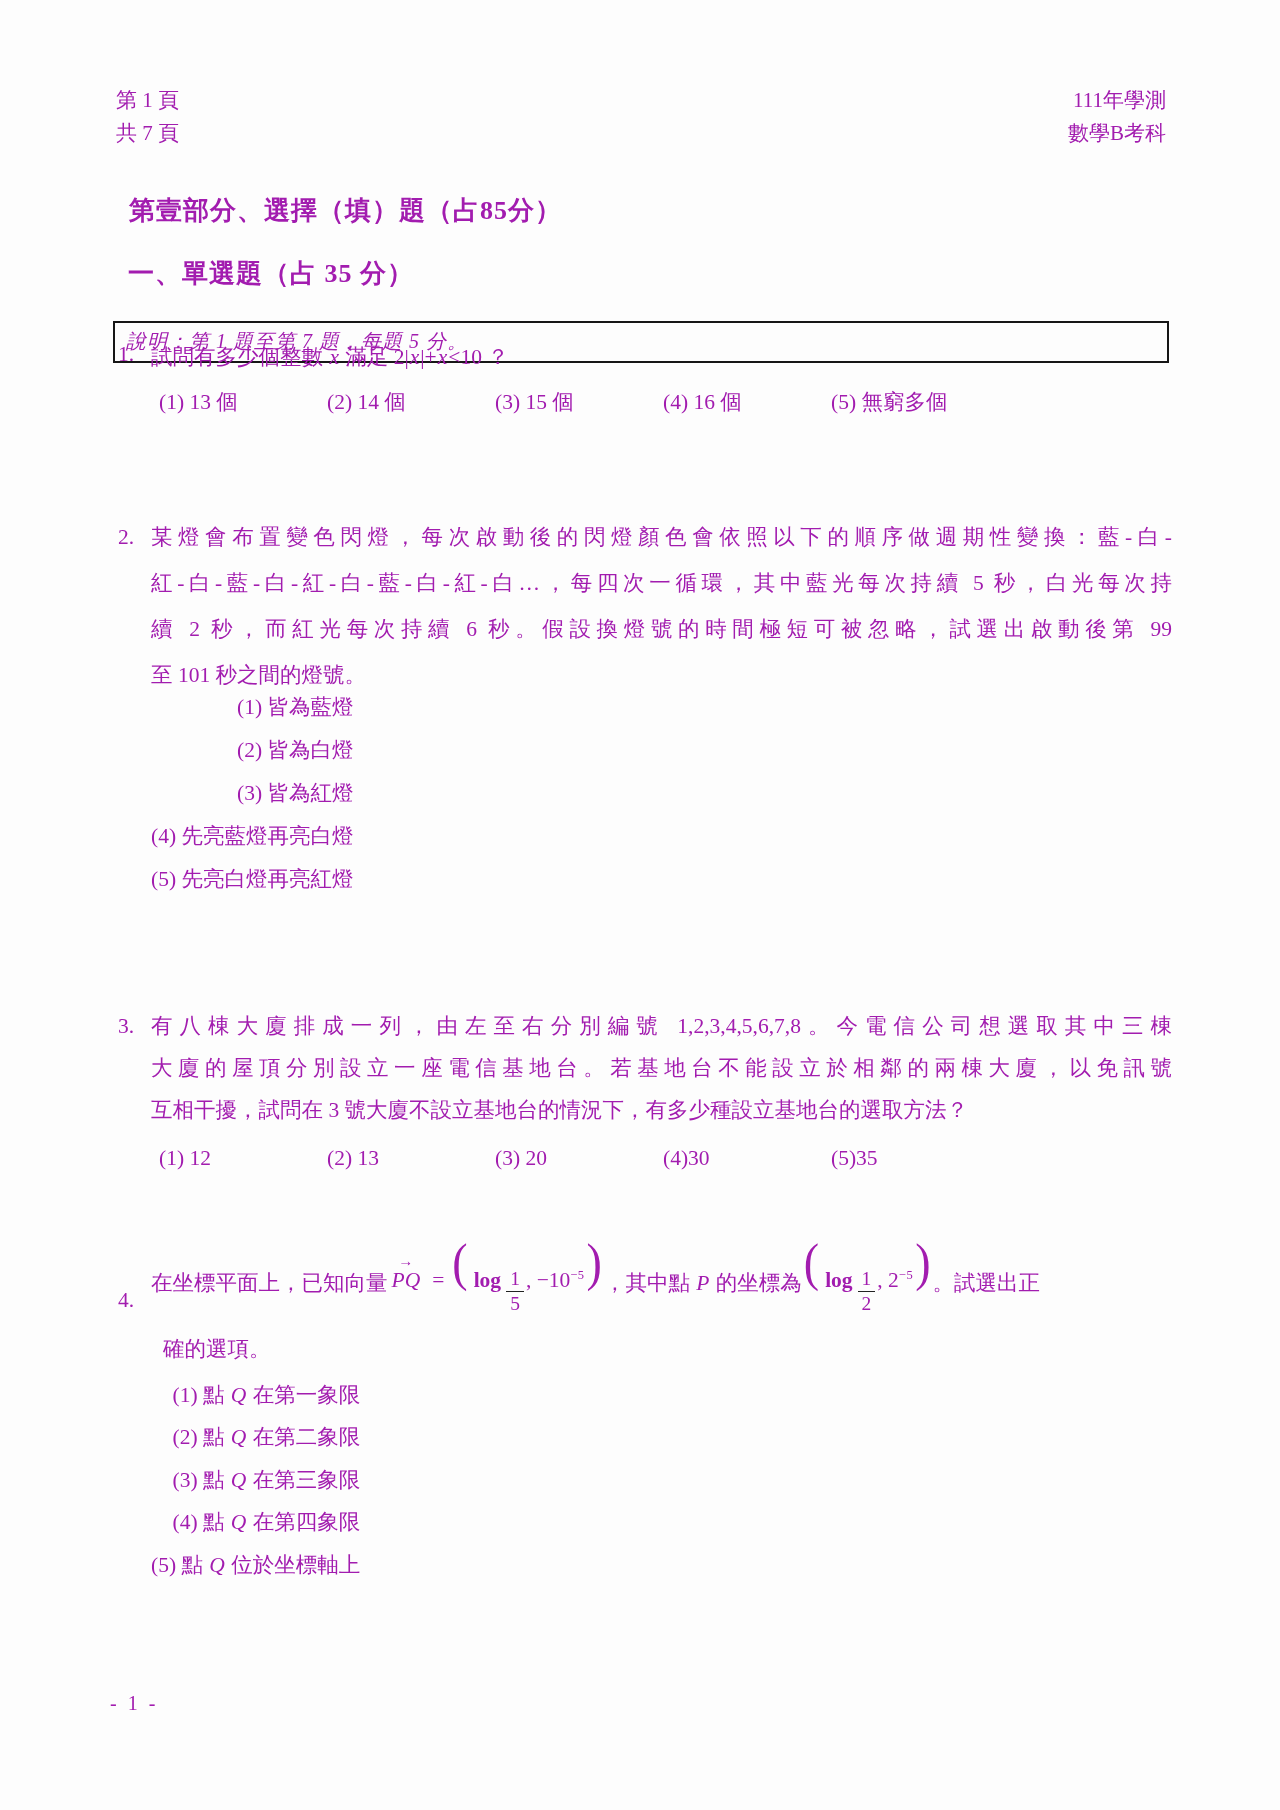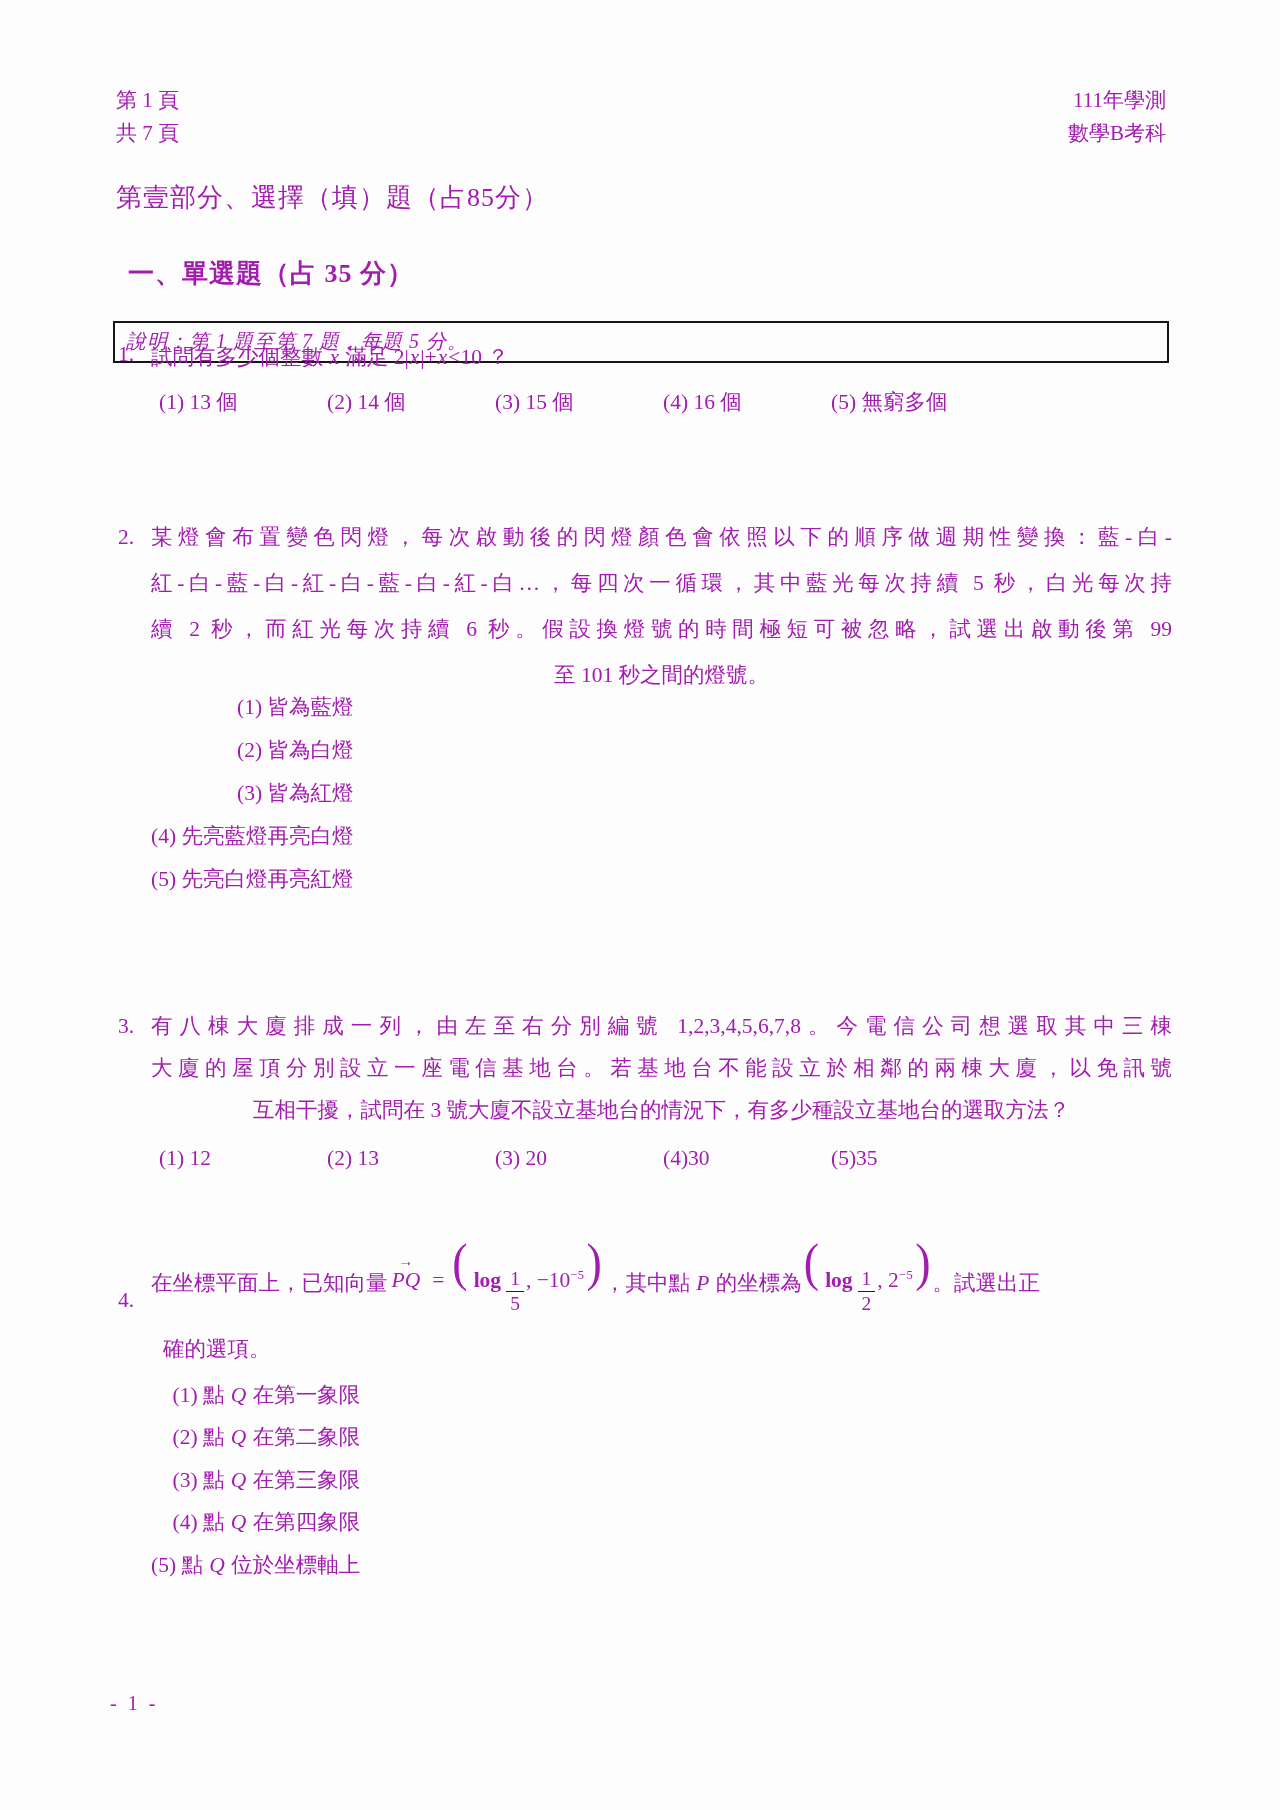--- a/index.html
+++ b/index.html
@@ -10,41 +10,41 @@
     background:#fdfdfd;
     color:#a21caf;
     font-family:"Liberation Serif","DejaVu Serif",serif;
     font-size:21.5px;
     overflow:hidden;
   }
   
   .hdr-left  { position:absolute; left:116px;  top:84px; font-size:21px; line-height:33px; }
   .hdr-right { position:absolute; right:114px; top:84px; font-size:21px; line-height:33px; text-align:right; }
 
-  .section-title    { position:absolute; left:116px; top:180px; font-size:26px; font-weight:normal; margin:0; letter-spacing:1px; }
+  .section-title    { position:absolute; left:116px; top:180px; font-size:26px; font-weight:bold; margin:13px; letter-spacing:1px; }
   .subsection-title { position:absolute; left:116px; top:244px; font-size:26px; font-weight:bold; margin:12px; letter-spacing:1px; }
 
   .instruction-box {
     position:absolute; left:113px; top:276px; width:1030px;
     border:2px solid #161616;
     padding:5px 11px 6px;
     font-size:20px;
     font-style:italic;
     letter-spacing:1px;
     margin-top:45px;
   }
 
   
   .question { position:absolute; left:118px; width:1054px; }
   .qrow  { display:flex; }
   .qnum  { width:33px; flex:none; }
   .qbody { flex:1; }
 
   .jline { text-align:justify; text-align-last:justify; }
-  .lline { text-align:center; }
+  .lline { text-align:left; }
 
   .optrow { position:absolute; left:151px; display:flex; width:1019px;margin-left:8px; }
   .optrow > span { width:168px; flex:none; white-space:nowrap; }
   .optrow > span:last-child { width:auto; }
 
   .optlist { position:absolute; left:151px;text-align:right; }
   .optlist > div { line-height:43px; white-space:nowrap; }
   .optlist.tight > div { line-height:42.4px; }
 
   

